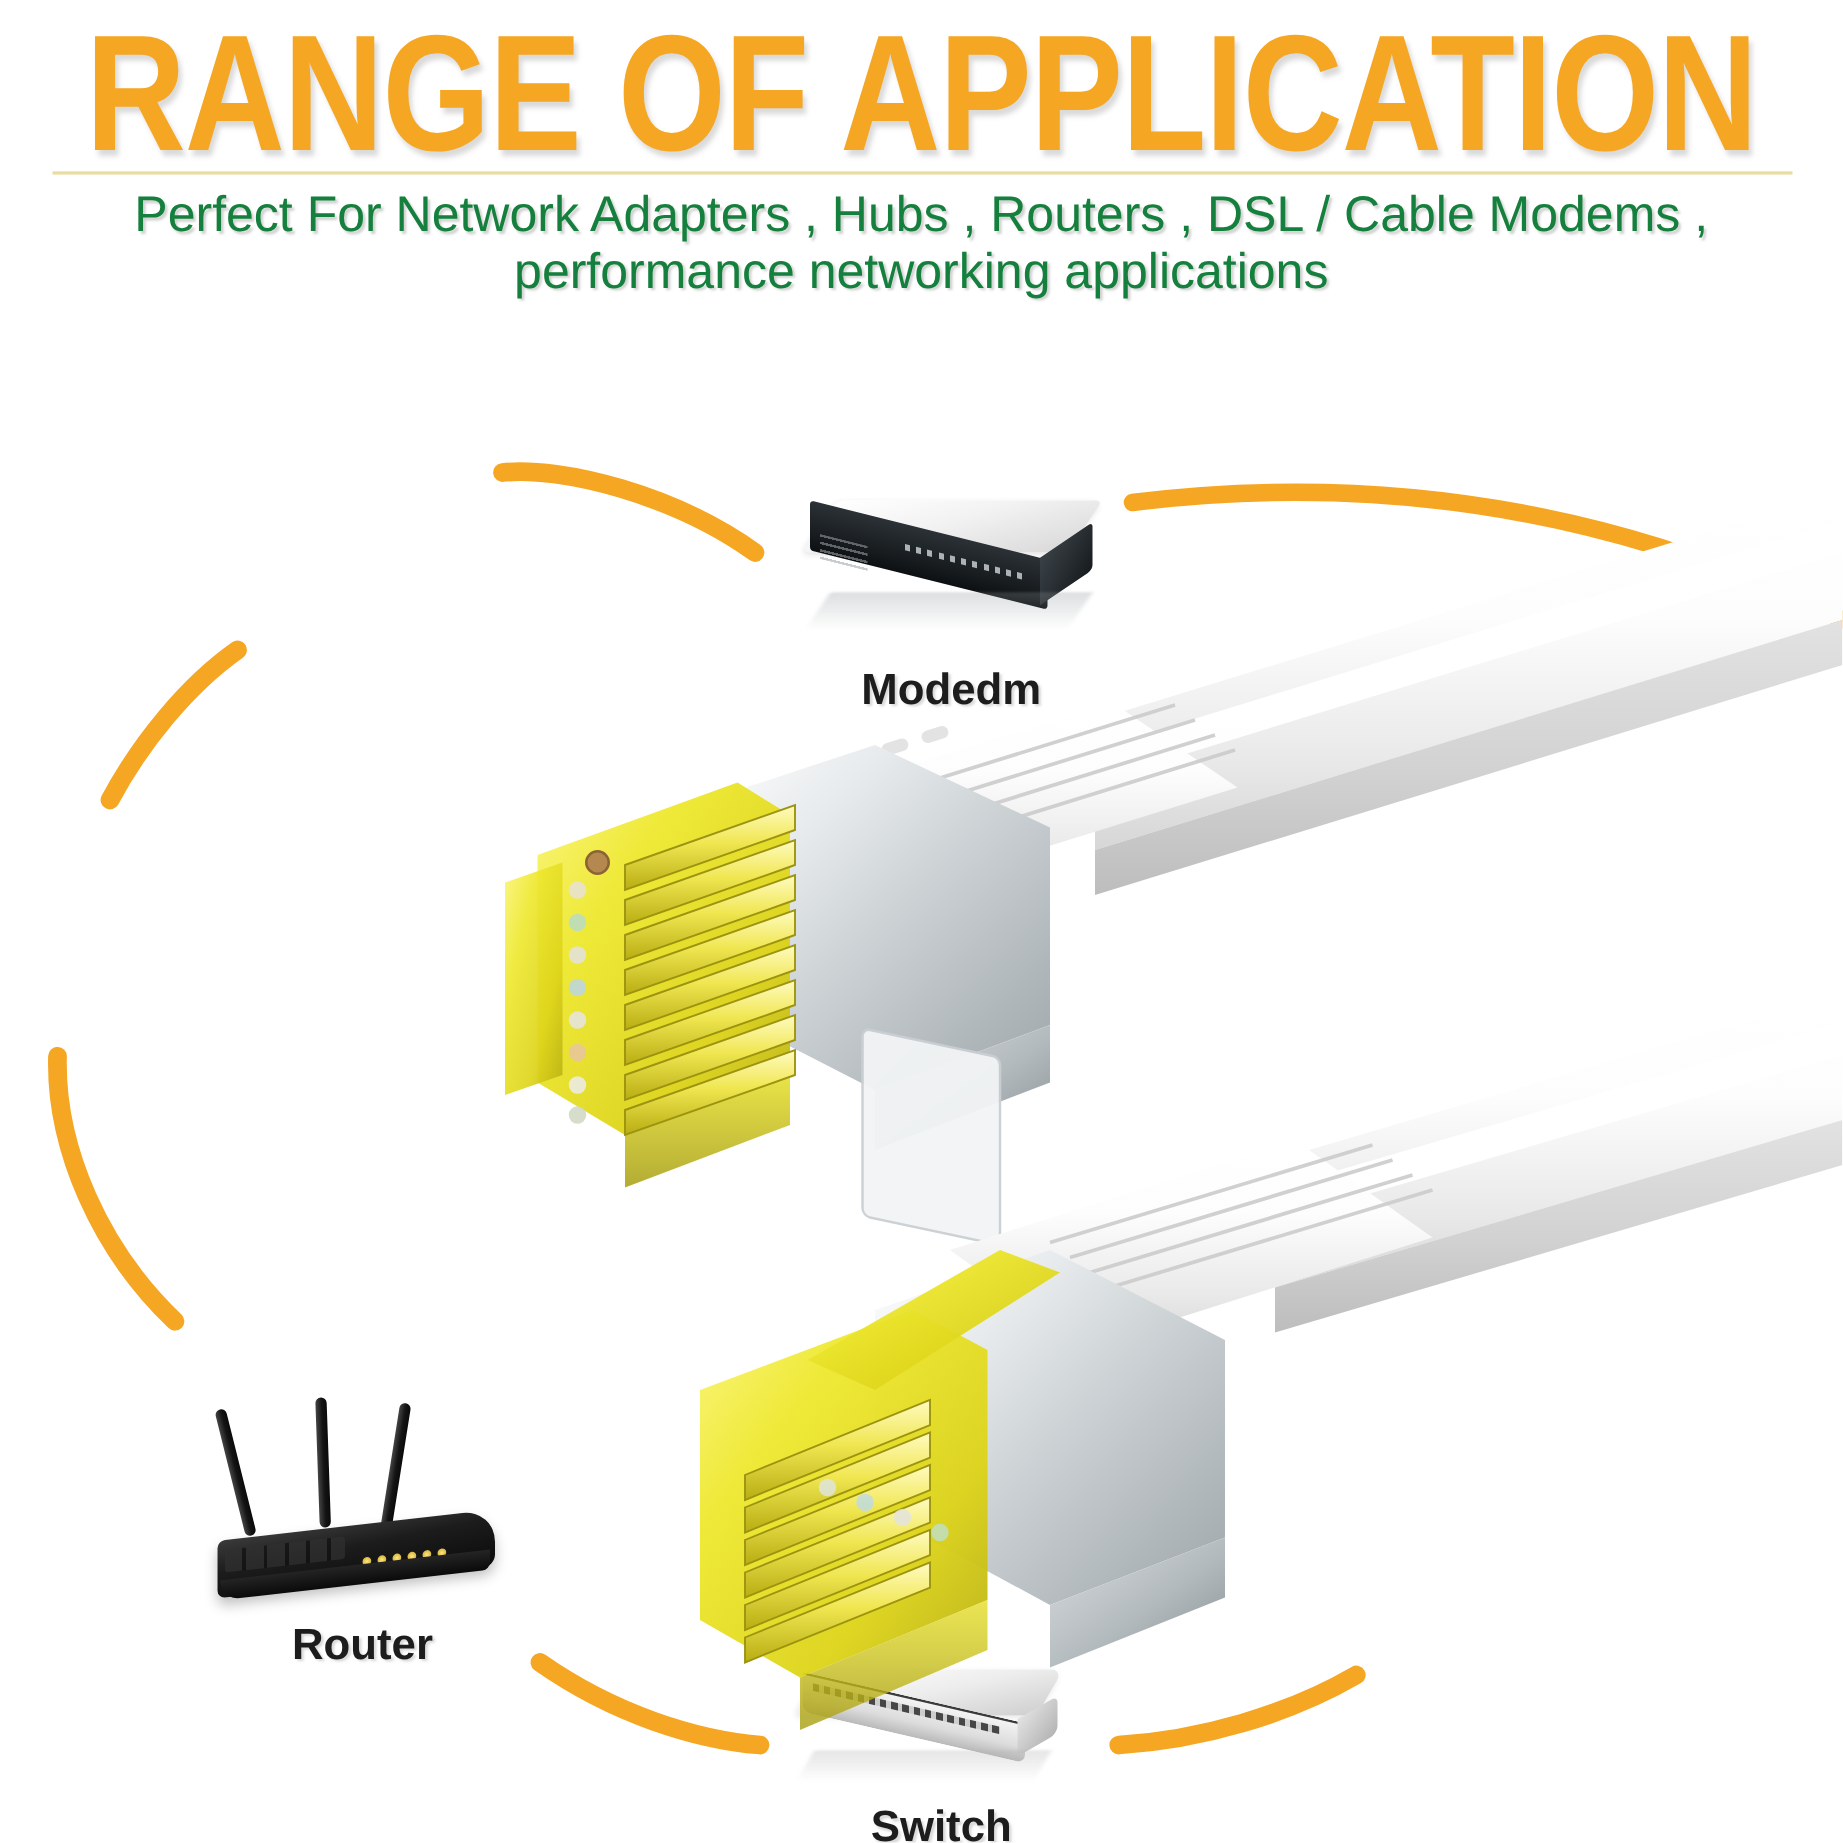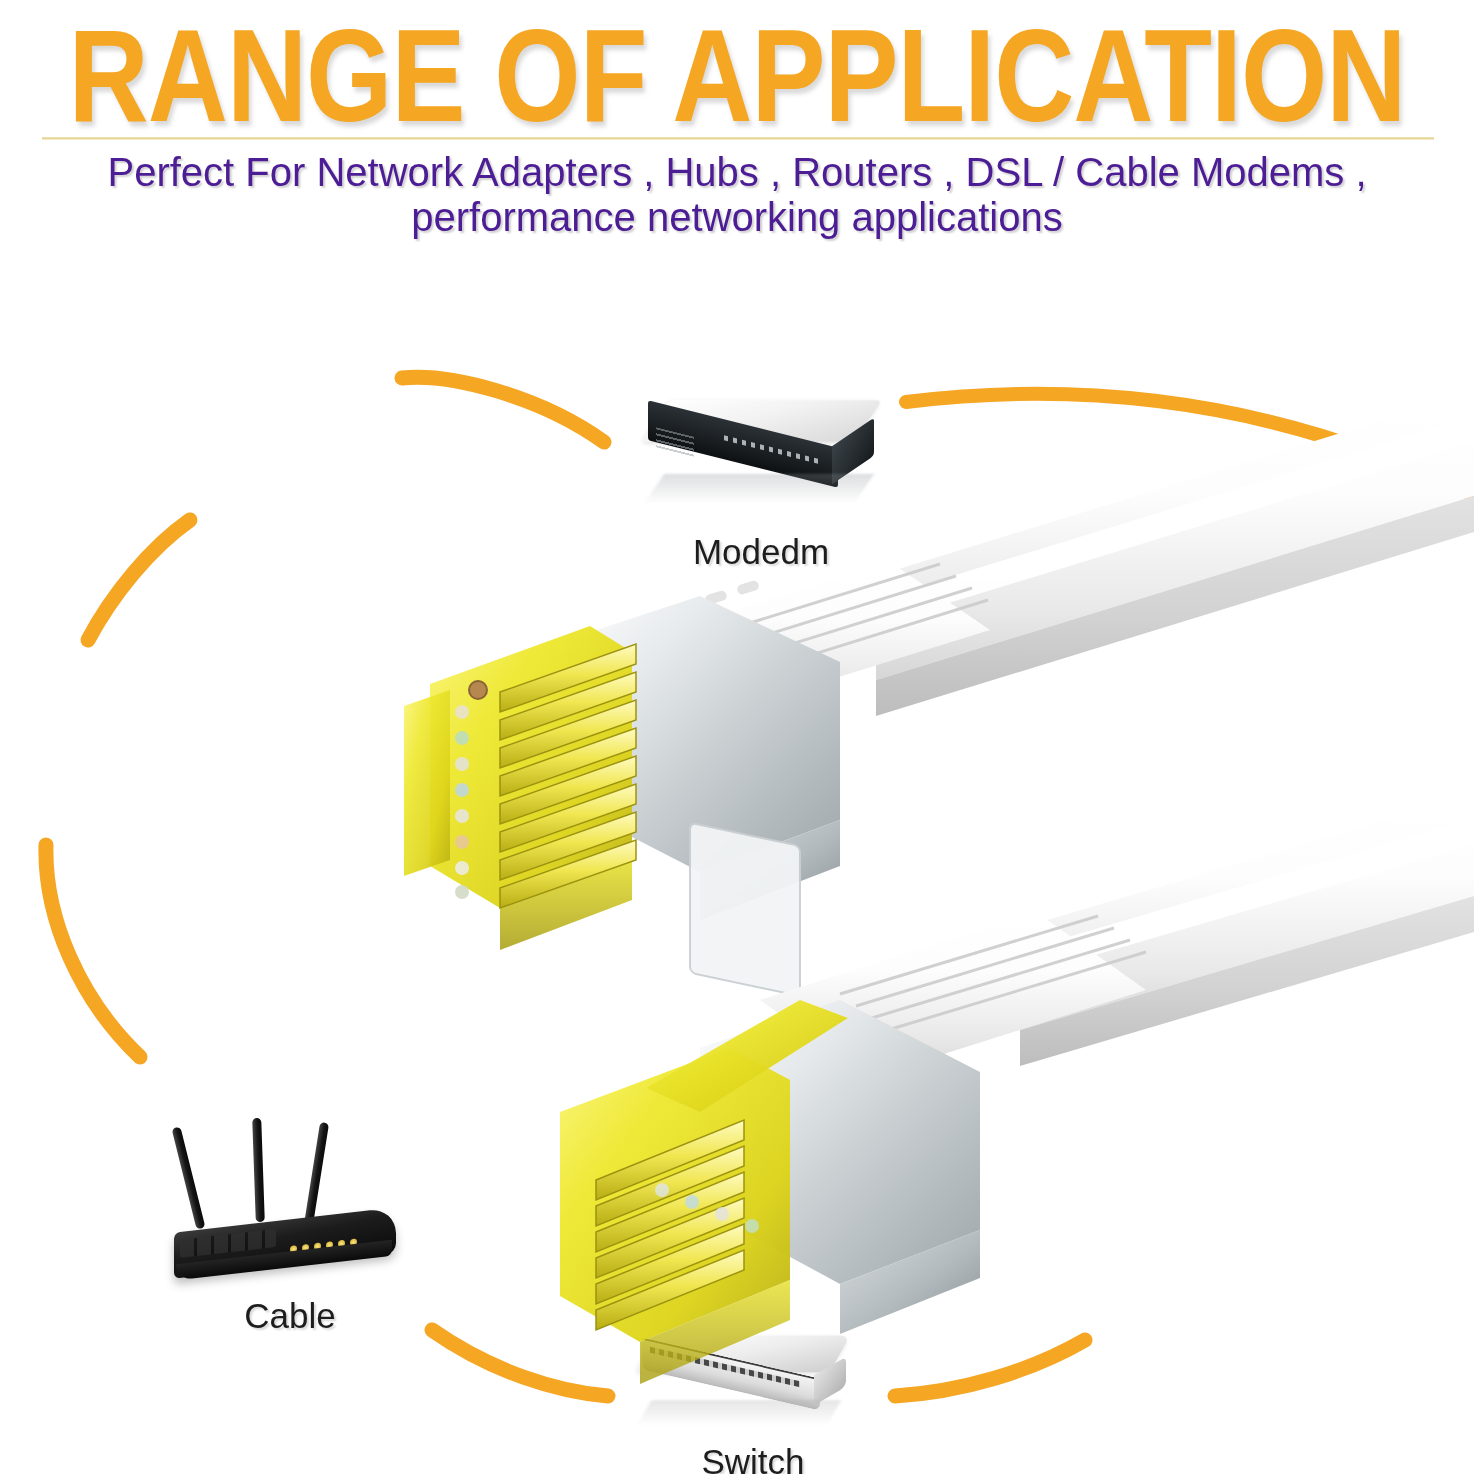--- a/index.html
+++ b/index.html
@@ -32,37 +32,37 @@
     position:absolute; left:42px; top:137px;
     width:1392px; height:3px;
     background:linear-gradient(to bottom,#efe3b4 0%,#e8d79a 50%,#f7f1d8 100%);
   }
 
   #subtitle {
     position:absolute; left:30px; top:150px; width:1414px;
     text-align:center;
     font-size:40px;
     line-height:45px;
-    color:#4c1d95;
+    color:#15803d;
     text-shadow:2px 2px 2px rgba(170,170,170,0.55);
   }
   #subtitle .ln { display:block; }
 
   
   #stage { position:absolute; left:0; top:300px; width:1474px; height:1174px; }
 
   #arc-svg { position:absolute; left:0; top:0; width:1474px; height:1174px; }
 
   
   .node { position:absolute; }
   .node .art { position:relative; width:100%; }
   .node .cap {
     position:absolute; left:50%; transform:translateX(-50%);
     white-space:nowrap;
-    font-size:35px; color:#1d1d1d; font-weight:400;
+    font-size:35px; color:#1d1d1d; font-weight:700;
     text-shadow:2px 2px 2px rgba(180,180,180,0.5);
   }
 
   
   #node-desktop { left:196px; top:132px; width:270px; height:230px; }
   .pc-tower {
     position:absolute; left:18px; top:22px; width:92px; height:160px;
     background:linear-gradient(100deg,#3a3a3a 0%,#2a2a2a 30%,#1a1a1a 75%,#101010 100%);
     border-radius:3px 6px 4px 3px;
     transform:skewY(-3.5deg);
@@ -320,21 +320,21 @@
       <div class="rt-leds">
         <i style="left:0px;"></i>
           <i style="left:12px;"></i>
           <i style="left:24px;"></i>
         <i style="left:36px;"></i>
           <i style="left:48px;"></i>
           <i style="left:60px;"></i>
       </div>
       <div class="rt-front"></div>
     </div>
-    <div class="cap" style="top:196px;">Cable</div>
+    <div class="cap" style="top:196px;">Router</div>
   </div>
 
   <div class="node" id="node-switch">
     <div class="art">
       <div class="sw-top"></div>
       <div class="sw-front"></div>
       <div class="sw-ports"></div>
       <div class="sw-side"></div>
       <div class="sw-refl"></div>
     </div>

